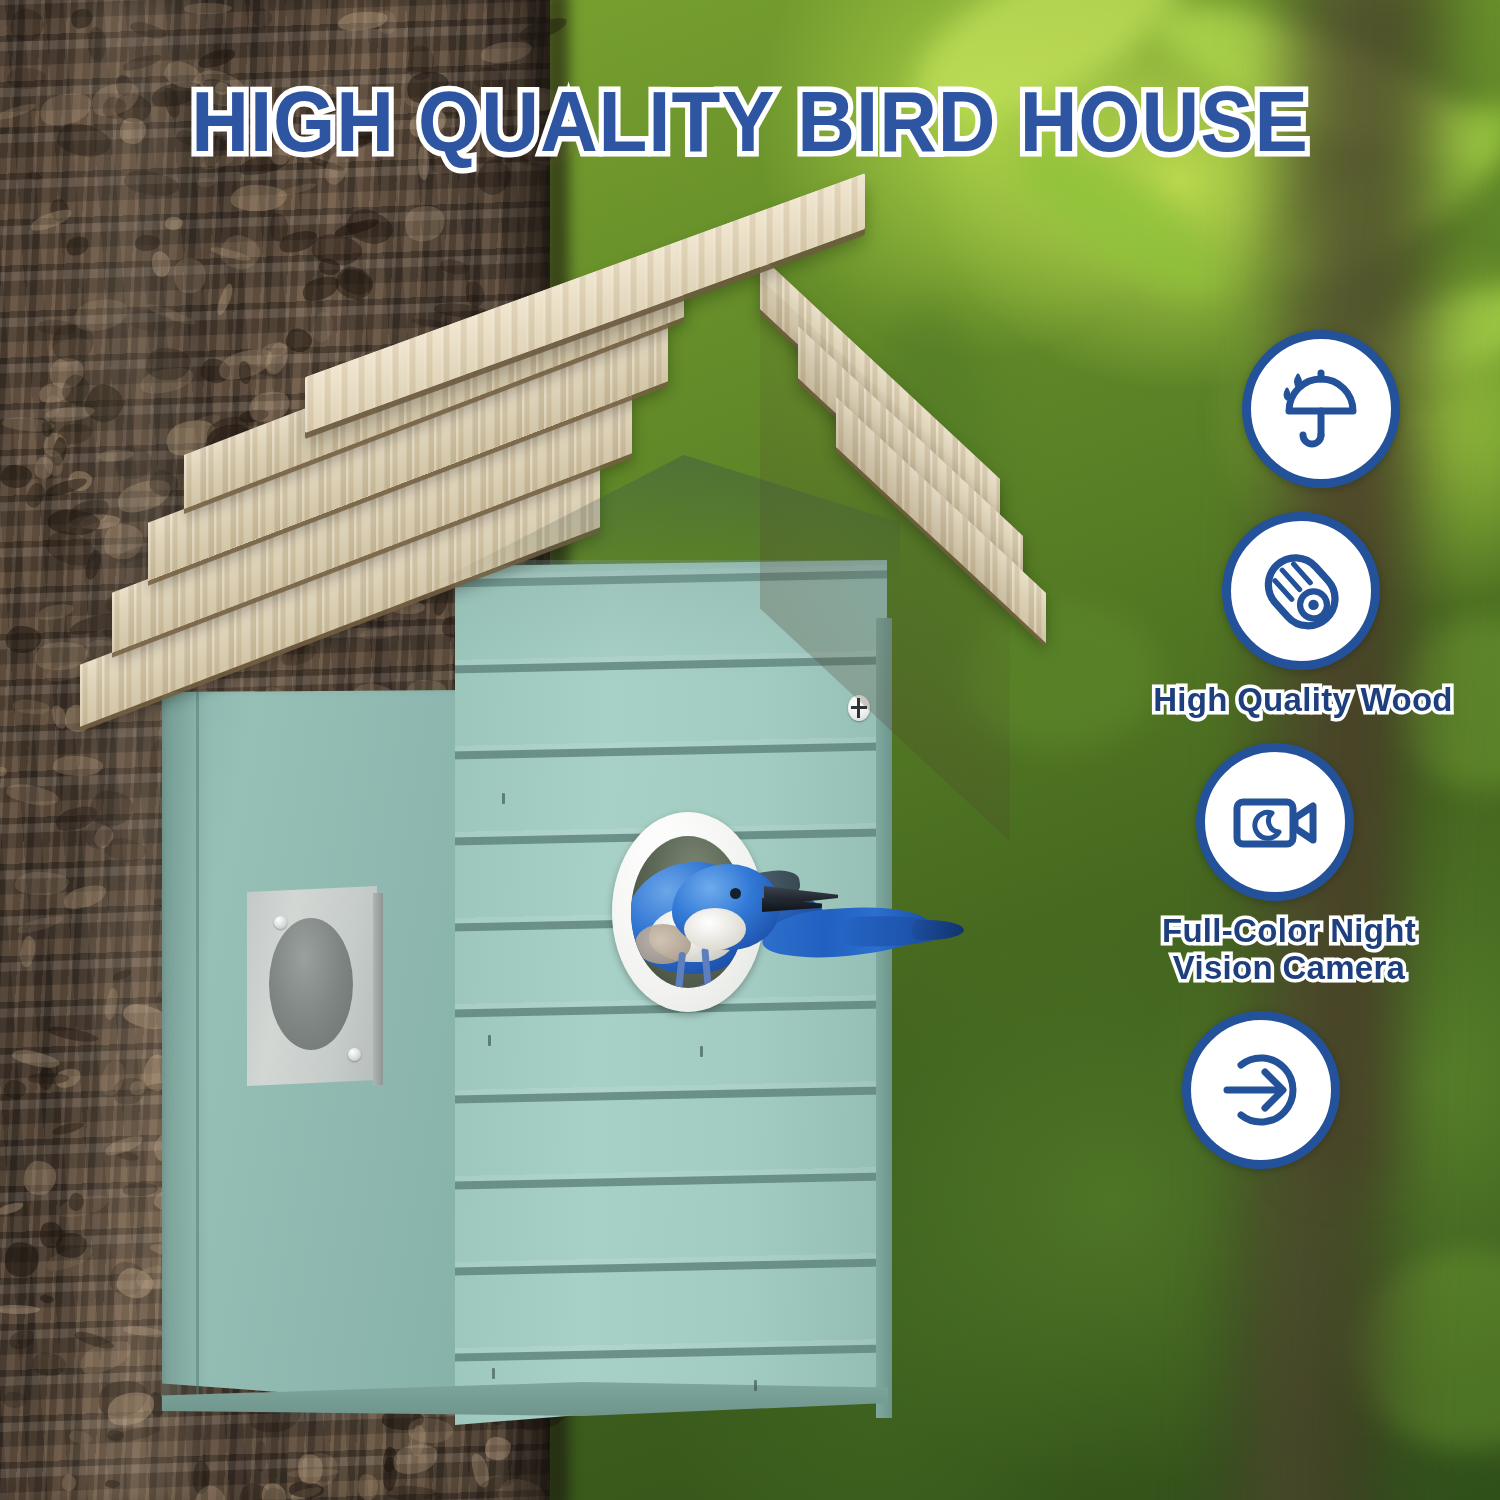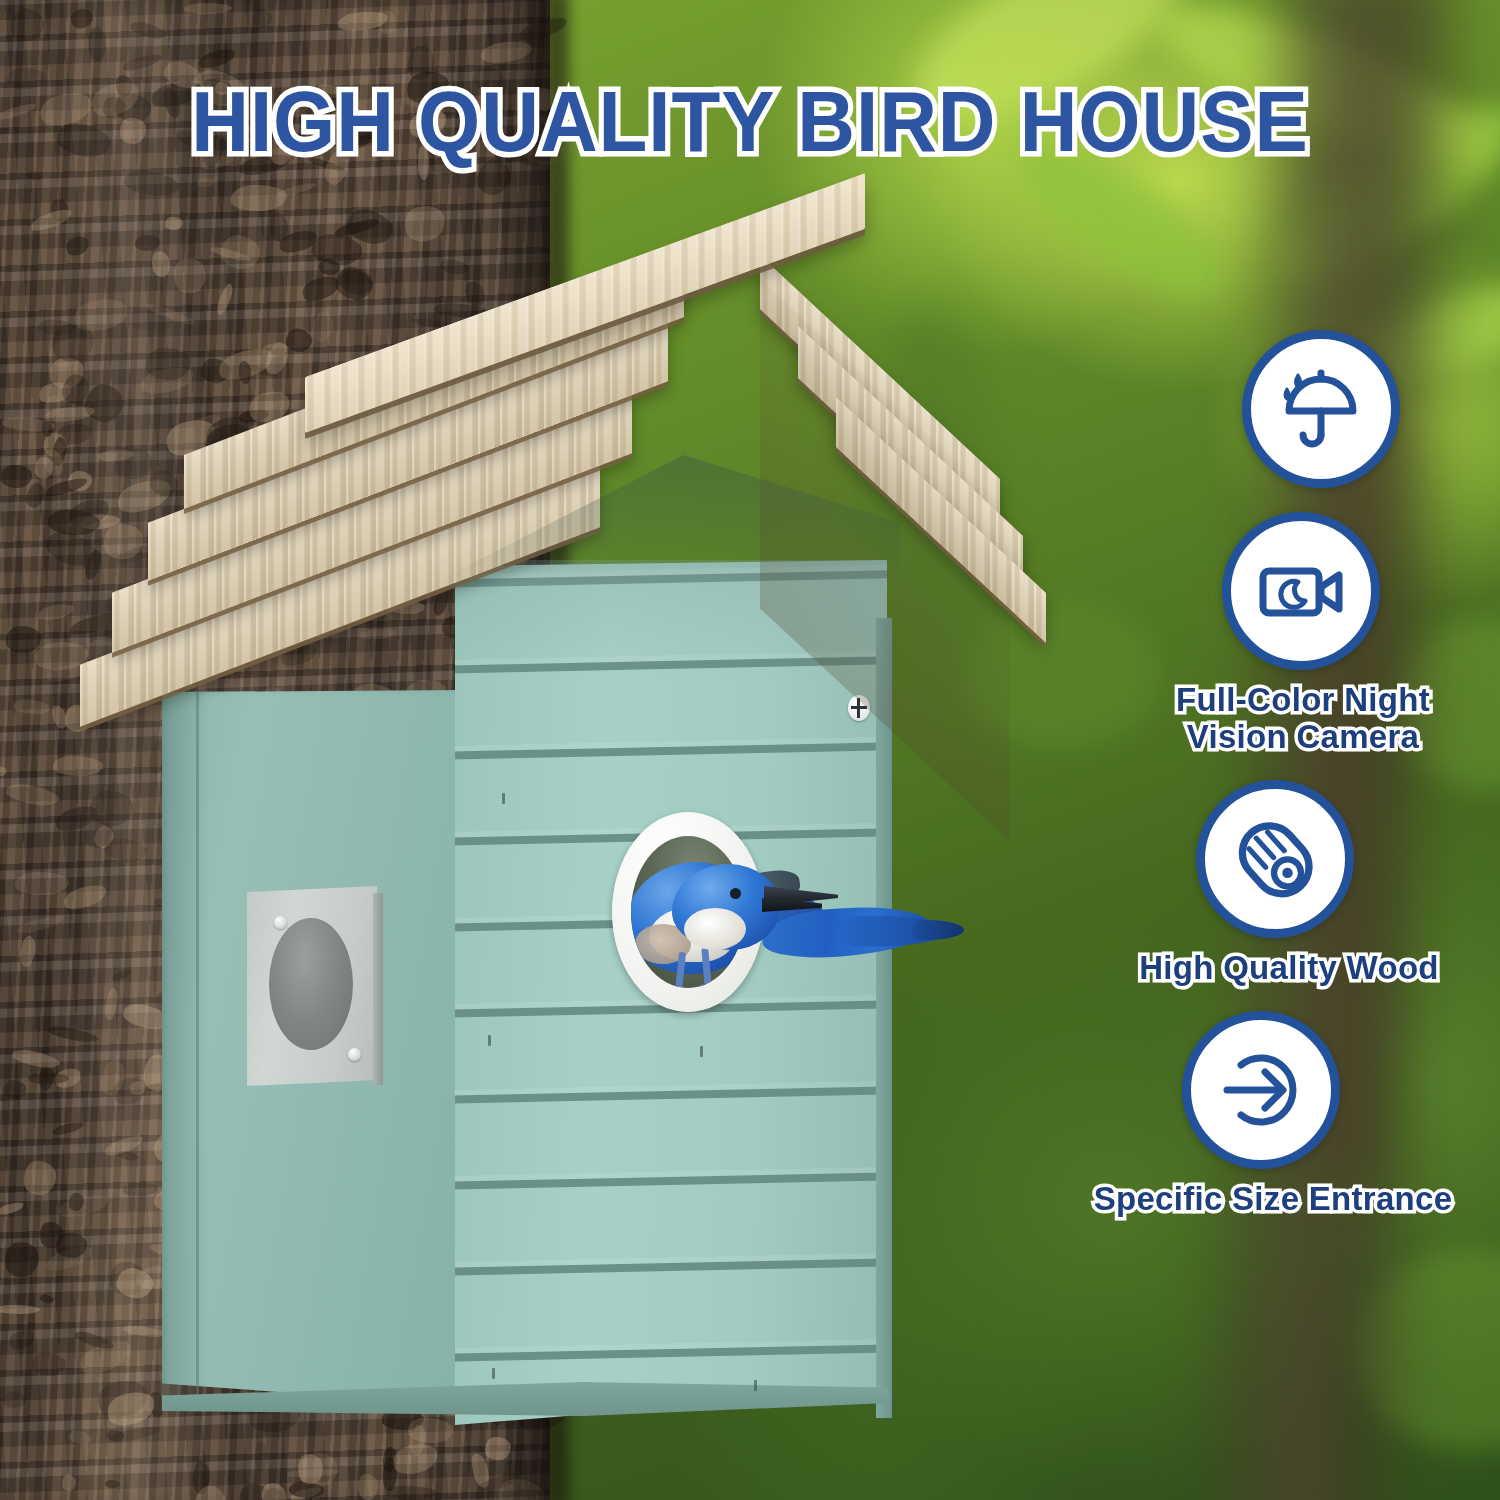--- a/index.html
+++ b/index.html
@@ -886,52 +886,51 @@
           <path d="M50 76 A9 9 0 0 1 32 76" fill="none"></path>
           <line x1="50" y1="14" x2="50" y2="20"></line>
           <path d="M27 16 q5 8 0 12 q-5 -4 0 -12Z" fill="#24529a" stroke-width="3"></path>
           <path d="M16 30 q4 7 0 10 q-4 -3 0 -10Z" fill="#24529a" stroke-width="3"></path>
         </svg>
       </div>
     </div>
 
     <div class="feature">
       <div class="ficon">
-        <svg width="100" height="100" viewBox="0 0 100 100" fill="none" stroke="#24529a" stroke-width="7" stroke-linecap="round" stroke-linejoin="round">
-          <rect x="12" y="30" width="56" height="42" rx="6"></rect>
-          <path d="M70 46 L88 34 v34 L70 56 Z"></path>
-          <path d="M47 41 a13 13 0 1 0 7 19 a11 11 0 0 1 -7 -19 Z" stroke-width="5"></path>
-        </svg>
-      </div>
-      <div class="flabel" style="white-space:pre-line;">Full-Color Night
-Vision Camera</div>
-    </div>
-
-    <div class="feature">
-      <div class="ficon">
         <svg width="104" height="104" viewBox="0 0 100 100" fill="none" stroke="#24529a" stroke-width="7" stroke-linecap="round" stroke-linejoin="round">
           <g transform="rotate(-42 50 50)">
             <rect x="24" y="16" width="52" height="70" rx="26"></rect>
             <circle cx="50" cy="68" r="13" stroke-width="6"></circle>
             <circle cx="50" cy="68" r="5" fill="#24529a" stroke="none"></circle>
             <line x1="38" y1="26" x2="38" y2="50" stroke-width="5"></line>
             <line x1="50" y1="23" x2="50" y2="48" stroke-width="5"></line>
             <line x1="62" y1="26" x2="62" y2="50" stroke-width="5"></line>
           </g>
         </svg>
       </div>
       <div class="flabel">High Quality Wood</div>
     </div>
 
     <div class="feature">
       <div class="ficon">
         <svg width="100" height="100" viewBox="0 0 100 100" fill="none" stroke="#24529a" stroke-width="7" stroke-linecap="round" stroke-linejoin="round">
+          <rect x="12" y="30" width="56" height="42" rx="6"></rect>
+          <path d="M70 46 L88 34 v34 L70 56 Z"></path>
+          <path d="M47 41 a13 13 0 1 0 7 19 a11 11 0 0 1 -7 -19 Z" stroke-width="5"></path>
+        </svg>
+      </div>
+      <div class="flabel" style="white-space:pre-line;">Full-Color Night
+Vision Camera</div>
+    </div>
+
+    <div class="feature">
+      <div class="ficon">
+        <svg width="100" height="100" viewBox="0 0 100 100" fill="none" stroke="#24529a" stroke-width="7" stroke-linecap="round" stroke-linejoin="round">
           <path d="M30 25 A32 32 0 1 1 30 75"></path>
           <line x1="16" y1="50" x2="70" y2="50"></line>
           <polyline points="54,32 72,50 54,68"></polyline>
         </svg>
       </div>
-      <div class="flabel">Specific Size Entrance</div>
     </div>
 
   </div>
 
 </div>
 
 </body></html>

